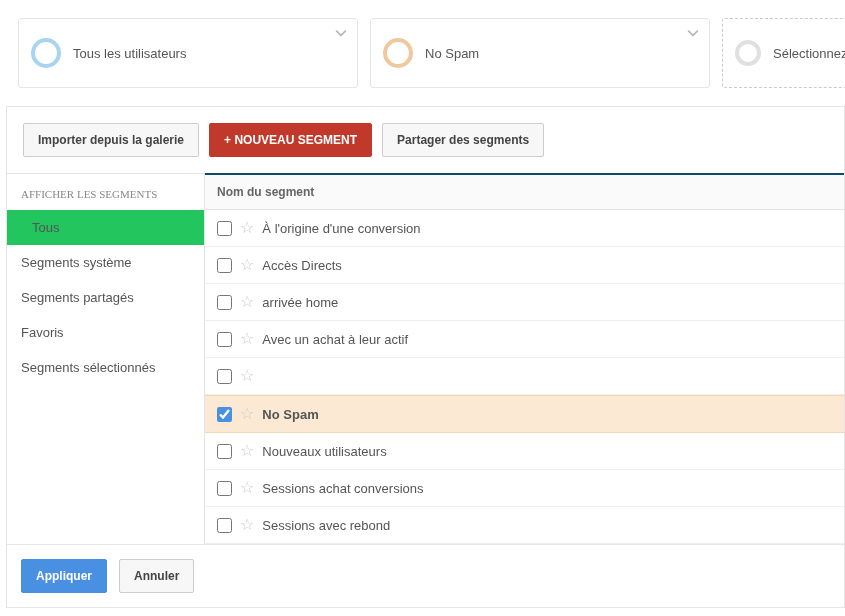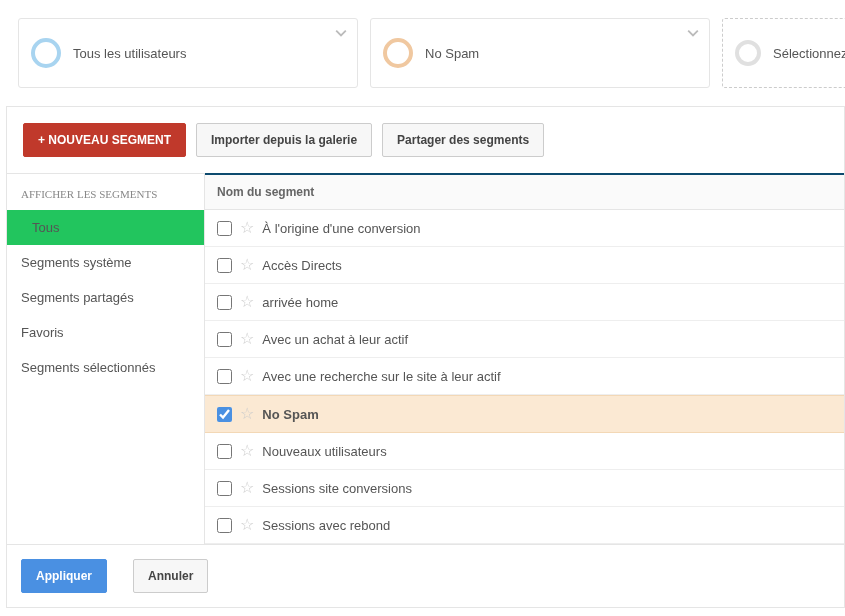--- a/index.html
+++ b/index.html
@@ -31,21 +31,21 @@
 .col-header-row { display: flex; border-top: 2px solid #0c4a6e; border-bottom: 1px solid #e5e5e5; background: #fafafa; }
 .col-header { font-size: 12px; font-weight: bold; color: #666; padding: 10px 12px; }
 .row { display: flex; align-items: center; border-bottom: 1px solid #eee; padding: 10px 12px; gap: 8px; }
 .row.selected { background: #fbe9d3; border-top: 1px solid #f3d8b6; border-bottom: 1px solid #f3d8b6; }
 .row.selected .row-label { font-weight: bold; }
 .chk { width: 15px; height: 15px; accent-color: #4a90e2; }
 .star { color: #ccc; font-size: 16px; cursor: pointer; line-height: 1; }
 .row-label { color: #555; }
 .rows-clip { overflow: hidden; max-height: 378px; }
 
-.footer { border-top: 1px solid #e5e5e5; padding: 14px; display: flex; gap: 26px; background: #fff; }
+.footer { border-top: 1px solid #e5e5e5; padding: 14px; display: flex; gap: 12px; background: #fff; }
 
 svg.chev { width: 12px; height: 12px; }
 </style>
 </head>
 <body>
 
 <div class="segment-cards">
     <div class="seg-card">
       <div class="seg-circle blue"></div>
       <span class="seg-card-label">Tous les utilisateurs</span>
@@ -61,22 +61,22 @@
         </svg></span>
     </div>
     <div class="seg-card dashed">
       <div class="seg-circle gray"></div>
       <span class="seg-card-label">Sélectionnez</span>
     </div>
   </div>
 
 <div class="panel">
   <div class="toolbar">
+    <button class="btn">Importer depuis la galerie</button>
     <button class="btn primary">+ NOUVEAU SEGMENT</button>
-    <button class="btn">Importer depuis la galerie</button>
     <button class="btn">Partager des segments</button>
   </div>
 
   <div class="content">
     <div class="sidebar">
       <div class="sidebar-header">AFFICHER LES SEGMENTS</div>
       <div id="sidebar-items">
           <div class="sidebar-item active">Tous</div>
           <div class="sidebar-item">Segments système</div>
           <div class="sidebar-item">Segments partagés</div>
@@ -106,36 +106,35 @@
             <span class="row-label">arrivée home</span>
           </div>
           <div class="row">
             <input type="checkbox" class="chk" style="">
             <span class="star">☆</span>
             <span class="row-label">Avec un achat à leur actif</span>
           </div>
           <div class="row">
             <input type="checkbox" class="chk" style="">
             <span class="star">☆</span>
-            <span class="row-label">Avec une recherche sur le site à leur actif</span>
           </div>
           <div class="row selected">
             <input type="checkbox" class="chk" checked="" style="">
             <span class="star">☆</span>
             <span class="row-label">No Spam</span>
           </div>
           <div class="row">
             <input type="checkbox" class="chk" style="">
             <span class="star">☆</span>
             <span class="row-label">Nouveaux utilisateurs</span>
           </div>
           <div class="row">
             <input type="checkbox" class="chk" style="">
             <span class="star">☆</span>
-            <span class="row-label">Sessions site conversions</span>
+            <span class="row-label">Sessions achat conversions</span>
           </div>
           <div class="row">
             <input type="checkbox" class="chk" style="">
             <span class="star">☆</span>
             <span class="row-label">Sessions avec rebond</span>
           </div>
         </div>
     </div>
   </div>
 

